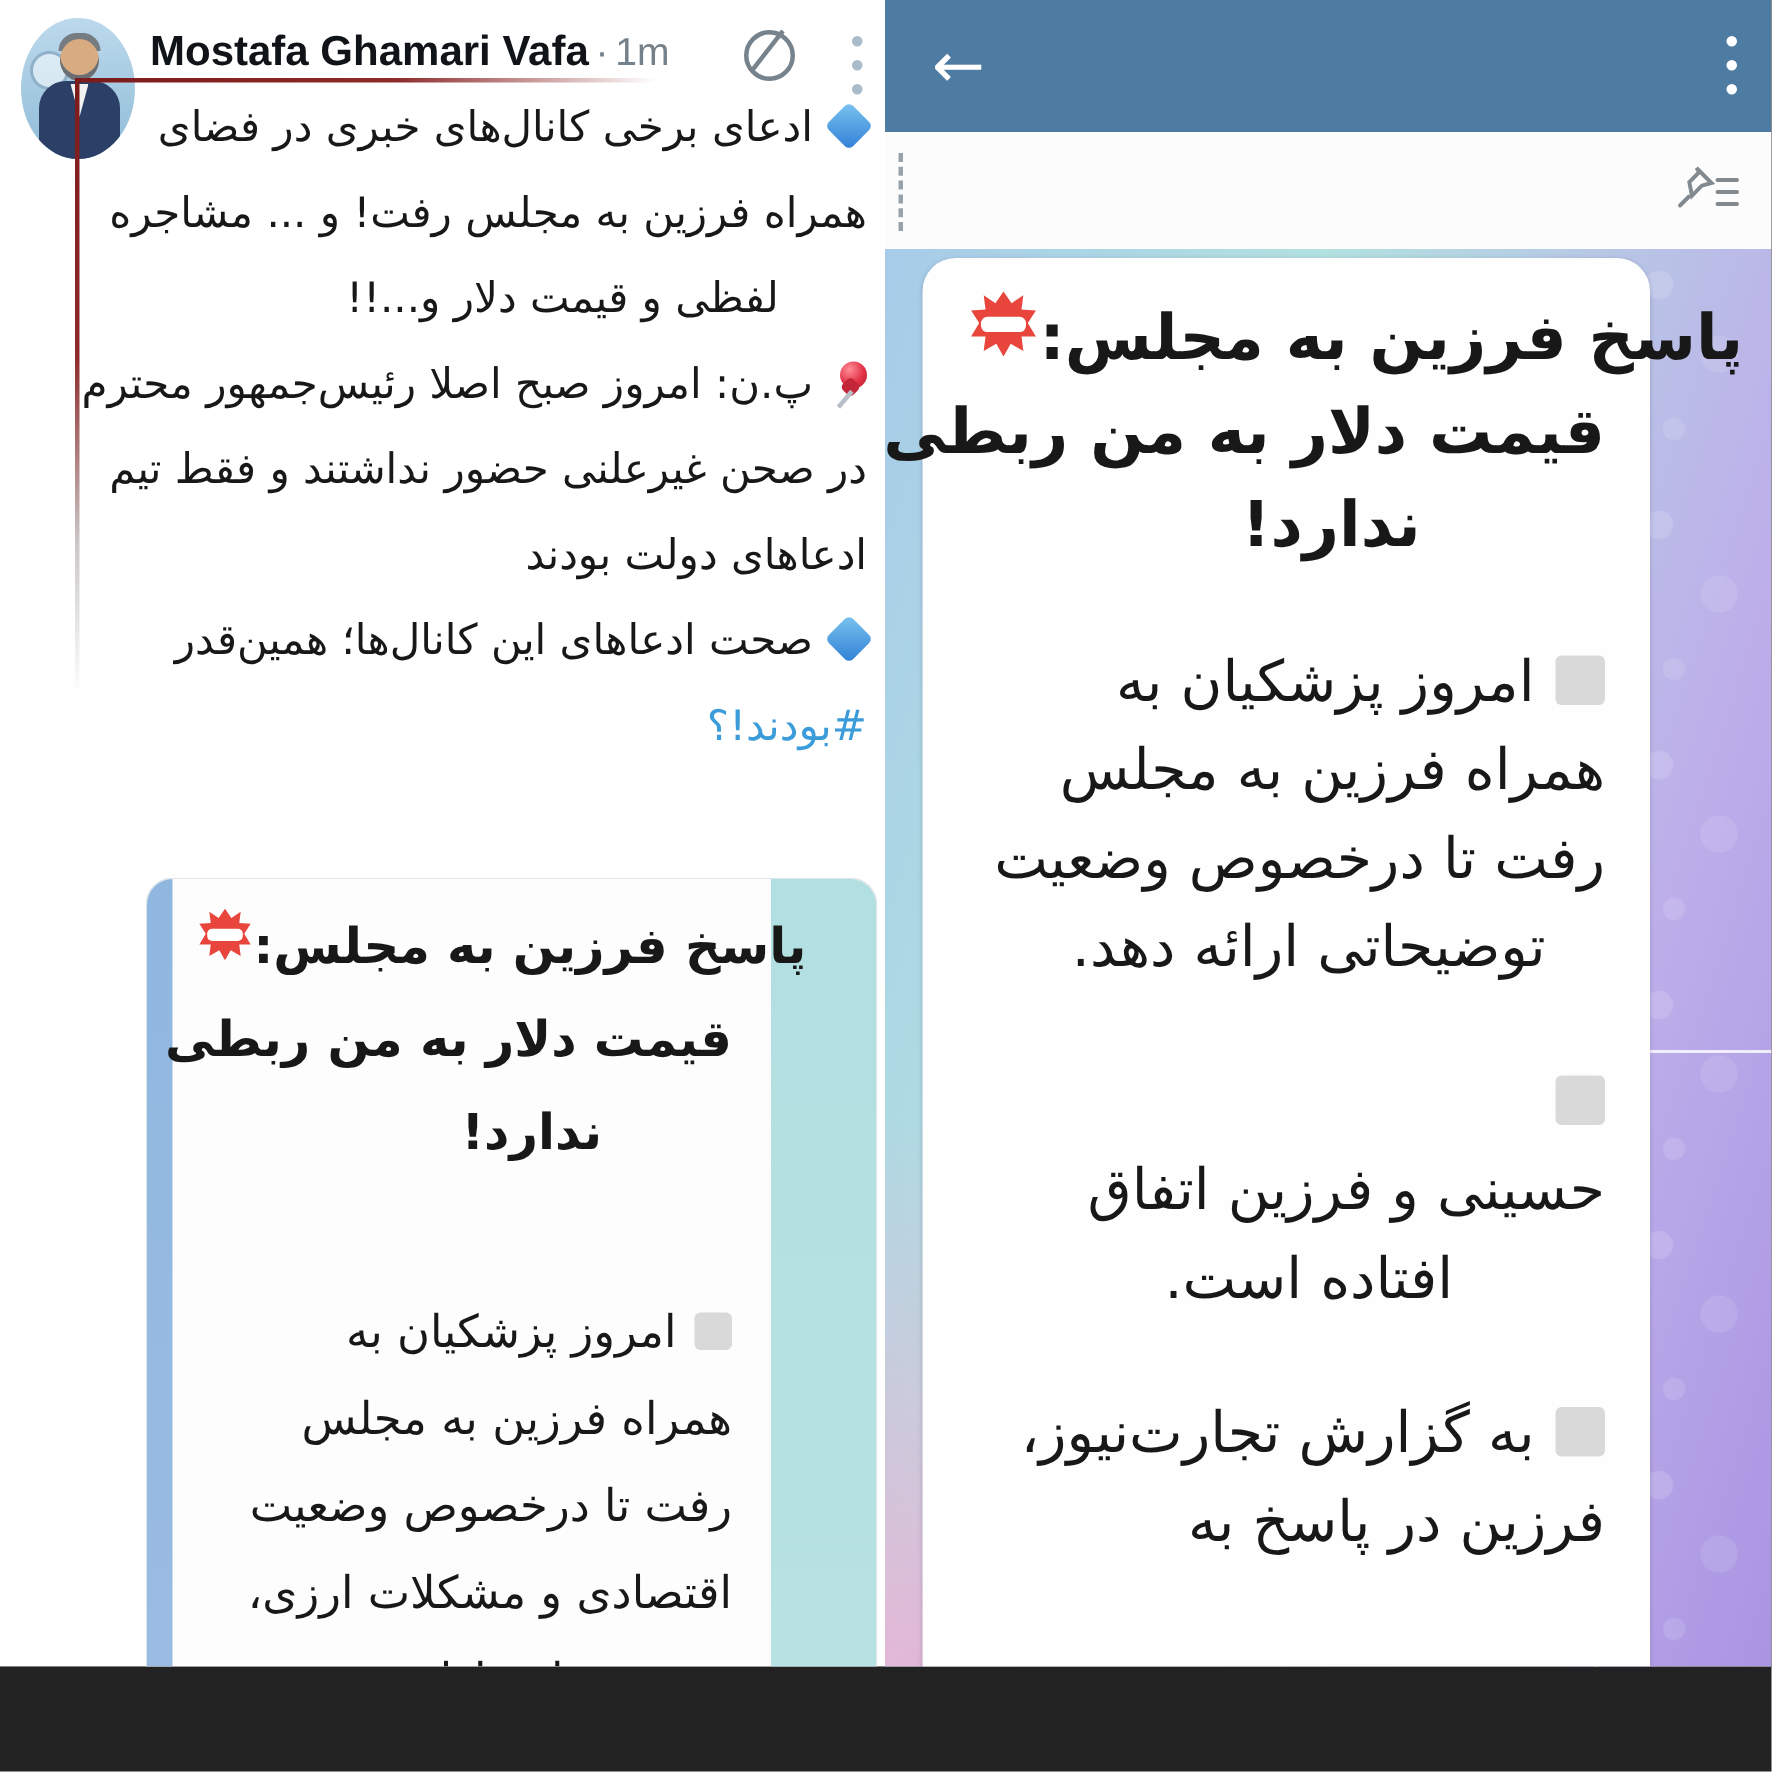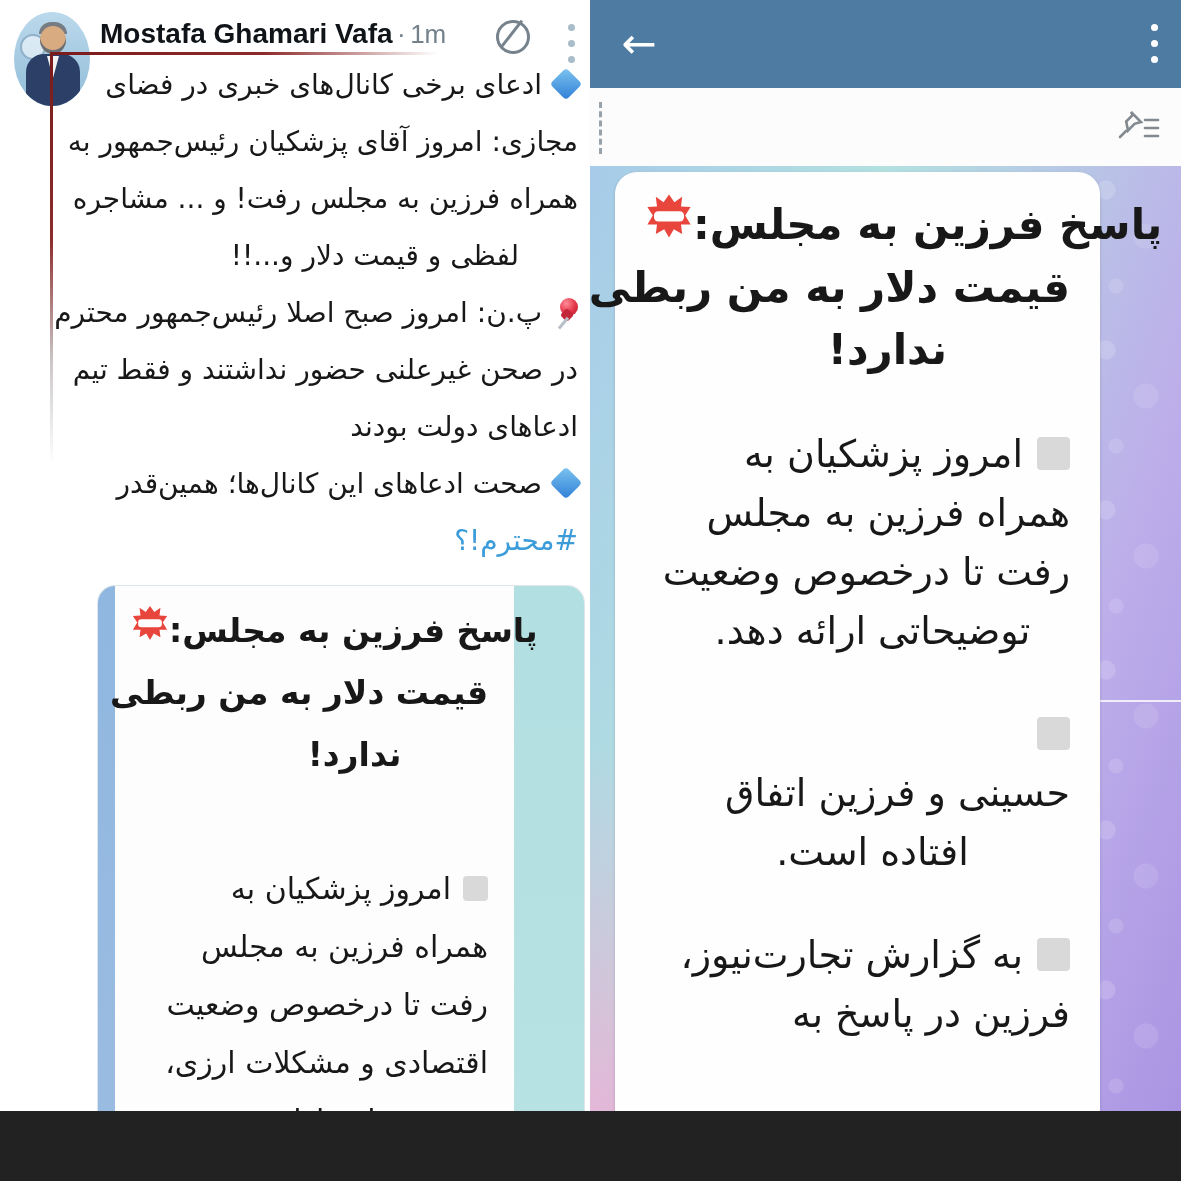--- a/index.html
+++ b/index.html
@@ -138,28 +138,27 @@
         <i></i>
         <i></i>
         <i></i>
       </div>
 
     <div class="red-underline"></div>
     <div class="red-vline"></div>
 
     <div class="tweet-text">
       <div class="ln"><span class="diamond-icon"></span><span>ادعای برخی کانال‌های خبری در فضای</span></div>
-      <div class="ln">مجازی: امروز آقای پزشکیان رئیس‌جمهور به</div>
       <div class="ln">همراه فرزین به مجلس رفت! و ... مشاجره</div>
       <div class="ln pad1">لفظی و قیمت دلار و...!!</div>
       <div class="ln"><span class="pushpin-icon"><span class="pinhead"></span><span class="pinbase"></span><span class="needle"></span></span><span>پ.ن: امروز صبح اصلا رئیس‌جمهور محترم</span></div>
       <div class="ln">در صحن غیرعلنی حضور نداشتند و فقط تیم</div>
       <div class="ln">ادعاهای دولت بودند</div>
       <div class="ln"><span class="diamond-icon"></span><span>صحت ادعاهای این کانال‌ها؛ همین‌قدر</span></div>
-      <div class="ln hashtag">#محترم!؟</div>
+      <div class="ln hashtag">#بودند!؟</div>
     </div>
 
     <div class="quoted-card">
       <div class="card-strip-left"></div>
       <div class="card-strip-right"></div>
       <div class="card-content">
         <div class="card-title">
           <div class="ln t1">
             <span class="badge-icon">
               <svg width="38" height="38" viewBox="0 0 40 40">

